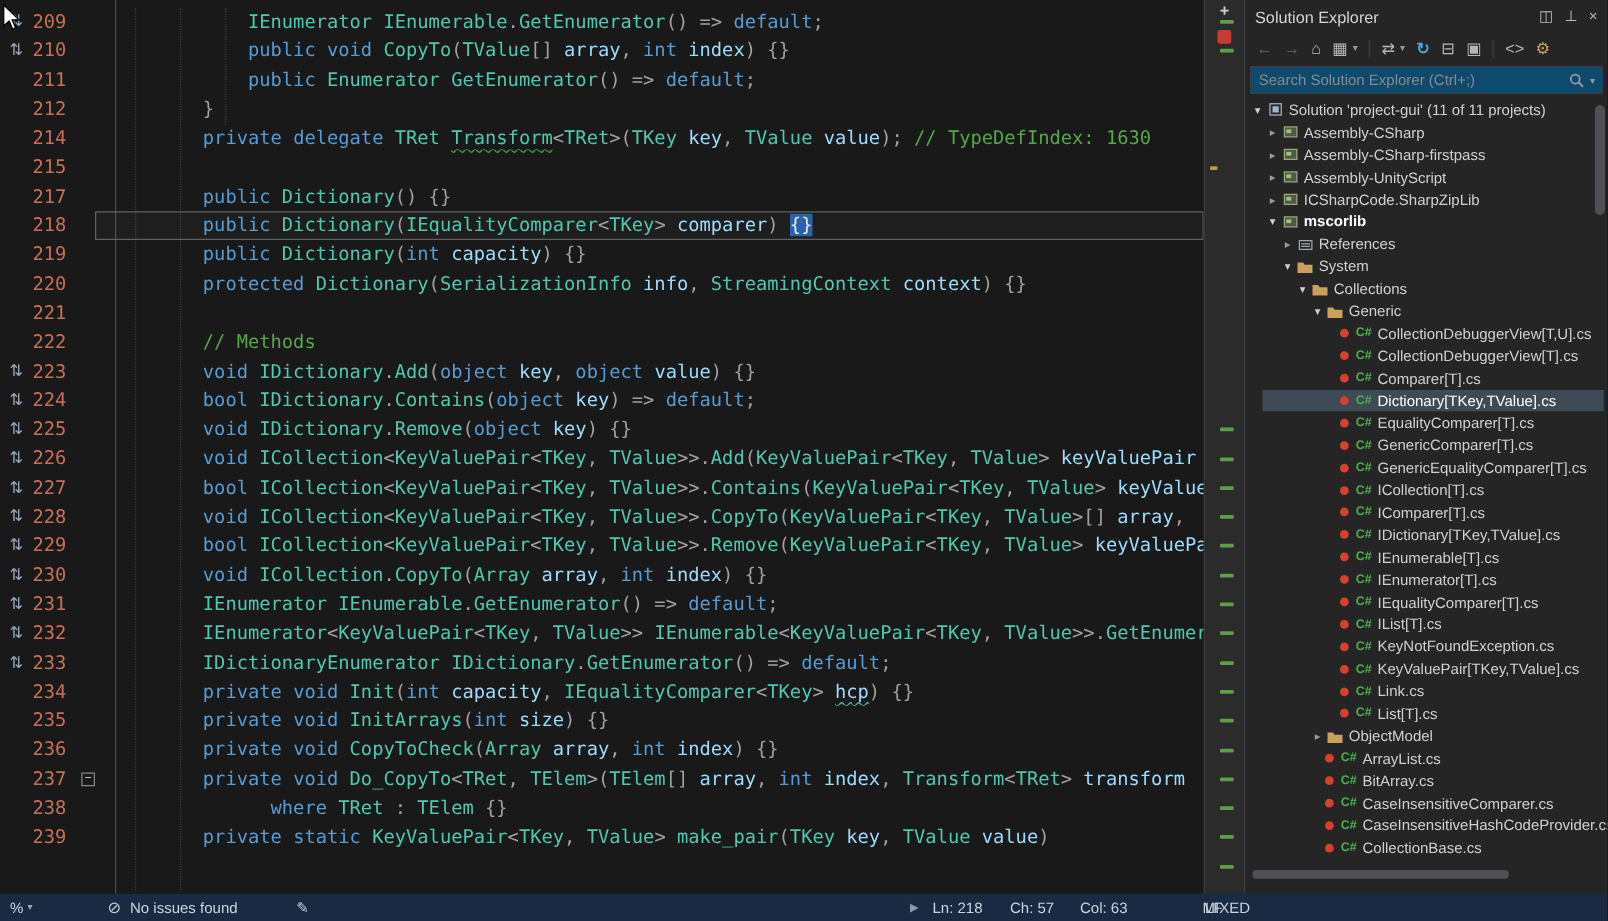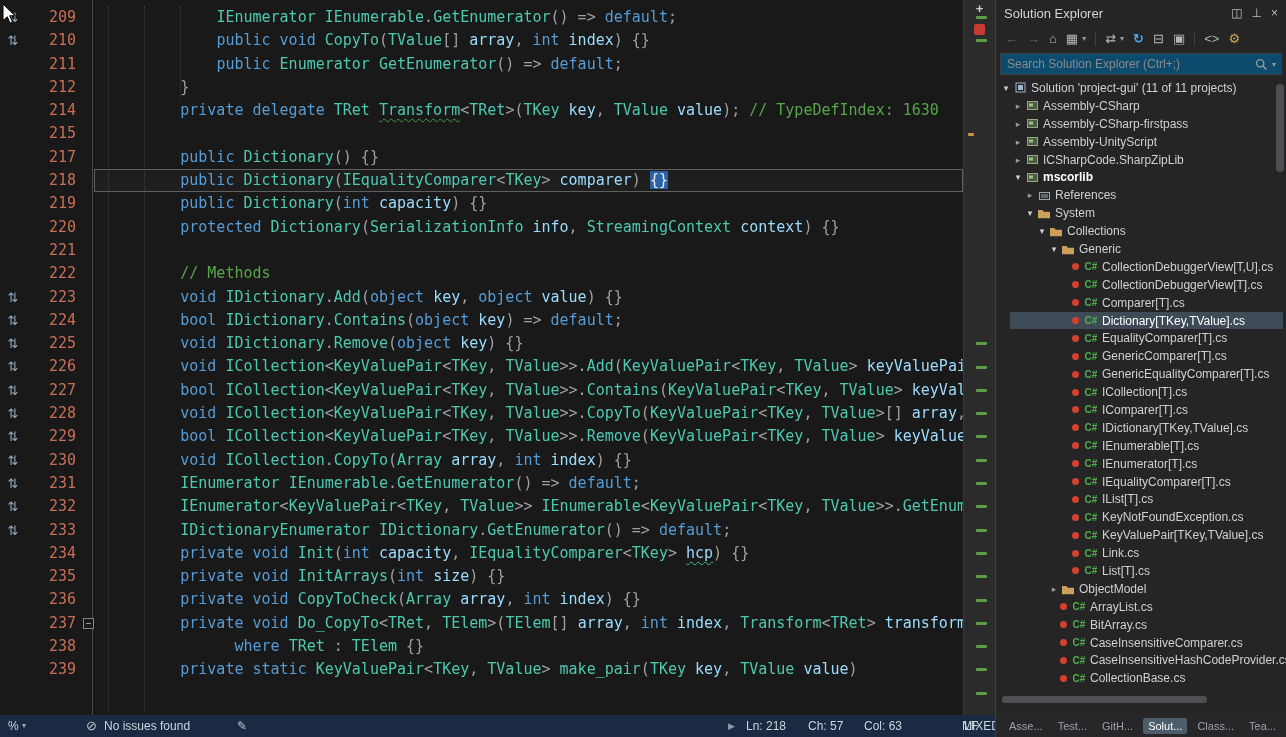--- a/index.html
+++ b/index.html
@@ -7,23 +7,23 @@
        font-family:"Liberation Sans",sans-serif;-webkit-font-smoothing:antialiased}
 
   
   #editor{position:absolute;left:0;top:0;width:963px;height:715px;background:#191919;overflow:hidden}
   #gutter-sep{position:absolute;left:92px;top:0;bottom:0;width:1px;background:#4a4a4a}
   .iguide{position:absolute;width:0;border-left:1px dotted #3e3e3e}
   #code-lines{position:absolute;top:6px;left:0;right:0}
   .code-row{display:flex;height:23.3px;line-height:23.3px;white-space:pre}
   .glyph-cell{width:26px;flex:none;text-align:center;color:#93a8bd;
               font-family:"DejaVu Sans",sans-serif;font-size:13px}
-  .lnum{width:50px;flex:none;text-align:right;color:#c96f55;
+  .lnum{width:50px;flex:none;text-align:left;color:#c96f55;
         font-family:"DejaVu Sans Mono",monospace;font-size:15px}
-  .line-body{flex:1;min-width:0;margin-left:18px;position:relative}
+  .line-body{flex:1;min-width:0;position:relative}
   .code-text{margin:0;padding-left:14px;font-family:"DejaVu Sans Mono",monospace;
              font-size:15px;line-height:23.3px;color:#c8c8c8}
   .current .line-body{box-shadow:inset 0 0 0 1px #606060;background:rgba(255,255,255,0.025)}
   .fold{position:absolute;left:-11px;top:6px;width:11px;height:11px;box-sizing:border-box;
         border:1px solid #858585;background:#191919;color:#c8c8c8;font-size:9px;
         line-height:8px;text-align:center;font-family:"DejaVu Sans Mono",monospace}
   .tk-kw{color:#569cd6}
   .tk-ty{color:#4ec9b0}
   .tk-id{color:#9cdcfe}
   .tk-pu{color:#a0a0a0}
@@ -491,25 +491,17 @@
   <span class="sb" style="left:22px;font-size:8px;color:#9aa6b4" data-name="zoom-caret-icon">▾</span>
   <span class="sb" style="left:86px;font-size:13px;color:#c3cbd4" data-name="issues-icon">⊘</span>
   <span class="sb" style="left:104px" data-name="issues-status">No issues found</span>
   <span class="sb" style="left:237px;font-size:12px;color:#c3cbd4" data-name="edit-tracking-pen-icon">✎</span>
   <span class="sb" style="left:728px;font-size:9px;color:#9099a6" data-name="hscroll-right-icon">▶</span>
   <span class="sb" style="left:746px" data-name="caret-line-indicator">Ln: 218</span>
   <span class="sb" style="left:808px" data-name="caret-char-indicator">Ch: 57</span>
   <span class="sb" style="left:864px" data-name="caret-col-indicator">Col: 63</span>
   <span class="sb" style="left:962px" data-name="encoding-indicator">MIXED</span>
   <span class="sb" style="left:964px" data-name="line-ending-indicator">LF</span>
-  <div id="tool-tabs" data-name="tool-window-tabs">
-      <span class="tab" data-name="tool-tab-asse">Asse...</span>
-      <span class="tab" data-name="tool-tab-test">Test...</span>
-      <span class="tab" data-name="tool-tab-gith">GitH...</span>
-      <span class="tab active" data-name="tool-tab-solut">Solut...</span>
-      <span class="tab" data-name="tool-tab-class">Class...</span>
-      <span class="tab" data-name="tool-tab-tea">Tea...</span>
-    </div>
 </div>
 
 <svg id="mouse-cursor" data-name="mouse-cursor" width="16" height="22" viewBox="0 0 16 22">
   <path d="M1 1 L1 17.5 L5.3 13.8 L8.1 20.2 L10.5 19.1 L7.7 12.8 L13.2 12.8 Z" fill="#ffffff" stroke="#000000" stroke-width="1"></path>
 </svg>
 
 </body></html>

